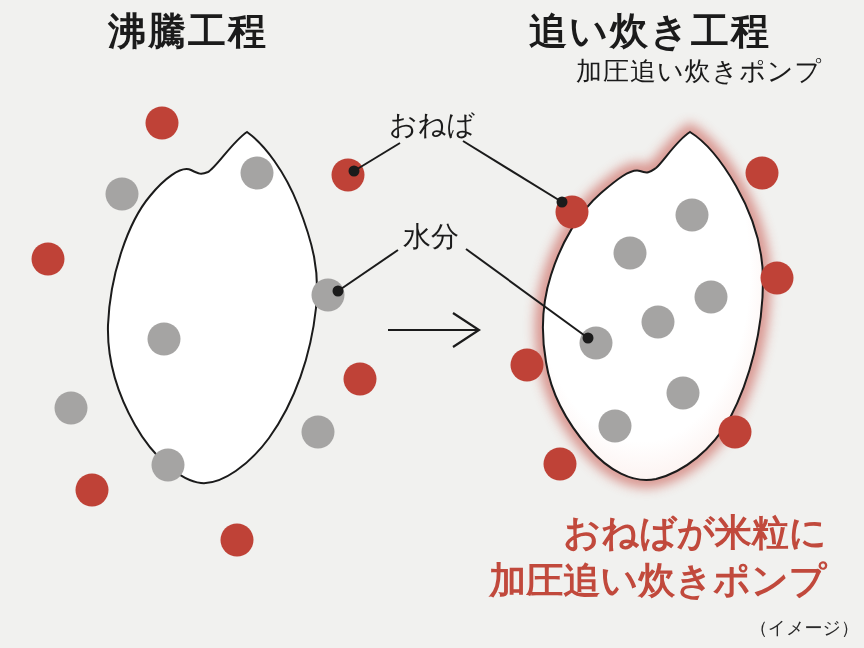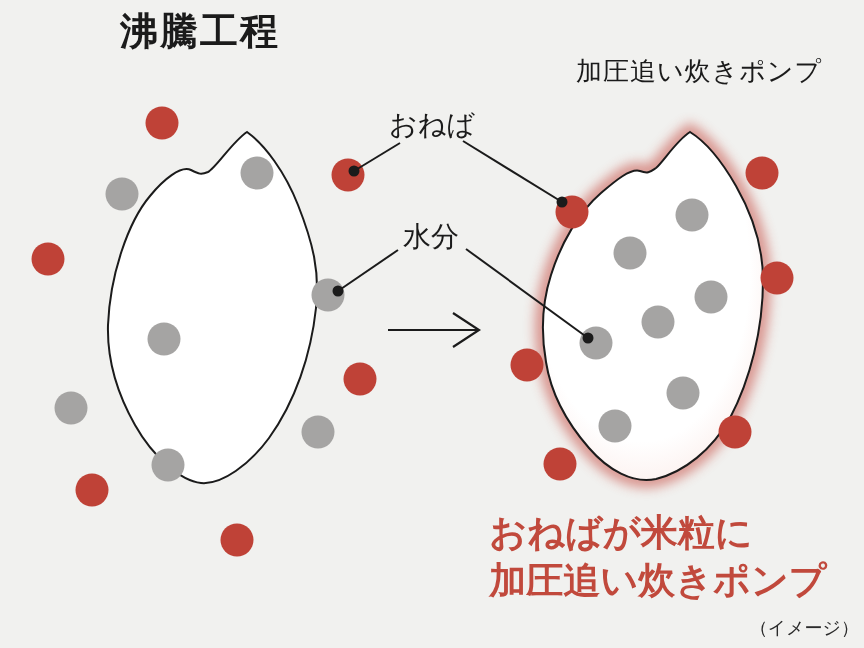--- a/index.html
+++ b/index.html
@@ -12,21 +12,21 @@
   .stage{position:relative;width:864px;height:648px;background:var(--bg);}
   svg.diagram{position:absolute;left:0;top:0;width:864px;height:648px;display:block;}
   .grain{fill:#ffffff;stroke:var(--line);stroke-width:2;}
   .grain.coated{fill:url(#grainFill);}
   .glow-stroke{fill:none;stroke:var(--glow);stroke-width:16;opacity:0.55;}
   .txt{position:absolute;color:var(--text);white-space:nowrap;}
   .title{font-size:38px;font-weight:800;letter-spacing:2px;line-height:1;transform:translateX(-50%);}
   .subtitle{font-size:26px;font-weight:400;letter-spacing:1px;line-height:1;transform:translateX(-50%);}
   .pointer-label{font-size:28px;font-weight:400;line-height:1;transform:translateX(-50%);}
   .caption{position:absolute;transform:translateX(-50%);color:var(--caption);
-           font-size:37px;font-weight:800;line-height:48px;text-align:left;white-space:nowrap;}
+           font-size:37px;font-weight:800;line-height:48px;text-align:right;white-space:nowrap;}
   .footnote{position:absolute;color:var(--footnote);font-size:18px;line-height:1.2;}
 </style>
 </head>
 <body>
 
 <div class="stage">
 
   <svg class="diagram" viewBox="0 0 864 648" aria-hidden="true">
     <defs>
       <filter id="softGlow" x="-40%" y="-40%" width="180%" height="180%">
@@ -121,21 +121,22 @@
         <line x1="466" y1="249" x2="588" y2="338" stroke="#1b1b1b" stroke-width="2"></line>
         <circle cx="588" cy="338" r="5.5" fill="#1b1b1b"></circle>
       </g>
 
     <g id="arrow">
         <line x1="388" y1="330" x2="477" y2="330" stroke="#1b1b1b" stroke-width="2.2"></line>
         <polyline points="453,313 479,330 453,347" fill="none" stroke="#1b1b1b" stroke-width="2.2"></polyline>
       </g>
   </svg>
 
-  <div class="txt title" style="left:200px;top:12px;">沸騰工程</div>
+  <div class="txt title" style="left:188px;top:12px;">沸騰工程</div>
+  <div class="txt title" style="left:650px;top:12px;">追い炊き工程</div>
   <div class="txt subtitle" style="left:651px;top:58px;margin-left:48px;">加圧追い炊きポンプ</div>
 
   <div class="txt pointer-label" style="left:432px;top:111px;">おねば</div>
   <div class="txt pointer-label" style="left:431px;top:223px;text-align:right;">水分</div>
 
   <div class="caption" style="left:658px;top:509px;">
     <div>おねばが米粒に</div>
     <div>加圧追い炊きポンプ</div>
   </div>
 

